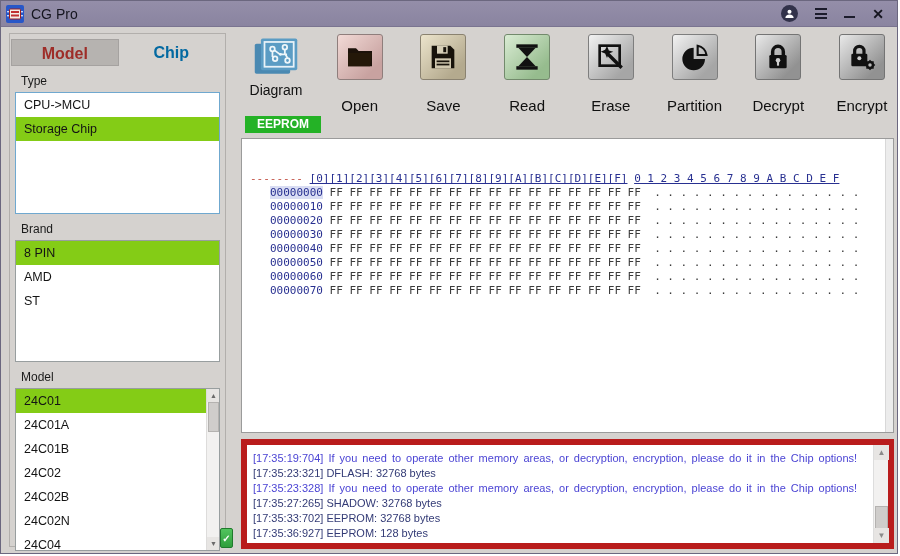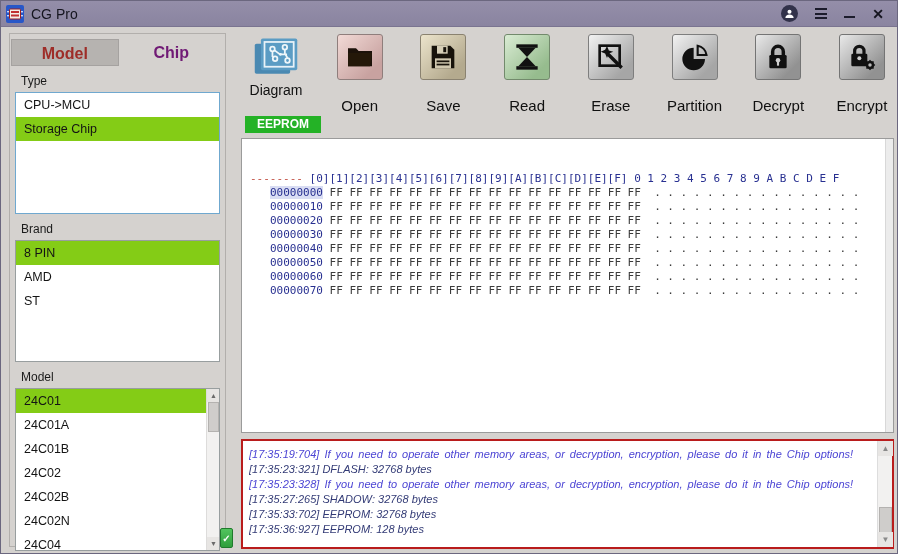--- a/index.html
+++ b/index.html
@@ -19,21 +19,21 @@
   .menu-bars i { display:block; width:12px; height:2px; background:#1c1c2c; }
   .min-bar { width:11px; height:2px; background:#1c1c2c; margin-top:6px; }
   .close-x { font-size:14px; font-weight:bold; color:#14141e; line-height:14px; }
 
   
   .sidebar { position:absolute; left:8px; top:32px; width:217px; height:514px;
     background:#d5d2cf; border:1px solid #b2afac; padding-top:5px; }
   .tabs { display:flex; height:27px; margin:0 1px; }
   .tab { flex:1; text-align:center; font-size:16px; font-weight:bold; line-height:27px; cursor:default; }
   .tab-inactive { background:#b6b3b0; color:#9e2d28; border:1px solid #a5a2a0; }
-  .tab-active { background:#d5d2cf; color:#701a75; }
+  .tab-active { background:#d5d2cf; color:#0369a1; }
   .group-label { font-size:12px; color:#1a1a1a; padding-left:11px; margin-top:8px; margin-bottom:4px; }
   .listbox { background:#fff; margin:0 5px; overflow:hidden; position:relative; }
   .lb-type  { height:122px; border:1px solid #6fa8cf; }
   .lb-brand { height:122px; border:1px solid #989e9f; }
   .lb-model { height:163px; border:1px solid #989e9f; }
   .list-item { height:24px; line-height:24px; font-size:12.5px; color:#141414; padding-left:8px;
     white-space:nowrap; }
   .list-item.selected { background:#84cc16; }
   .vscroll { position:absolute; right:0; top:0; bottom:0; width:13px; background:#f2f1f0; border-left:1px solid #dddcdb; }
   .vs-arrow { position:absolute; left:0; width:13px; height:13px; background:#e7e5e3; color:#6a6a6a;
@@ -62,29 +62,29 @@
     background:#24b226; color:#fff; font-size:12px; font-weight:bold; text-align:center;
     line-height:17px; }
 
   
   .hexpanel { position:absolute; left:240px; top:137px; width:653px; height:295px;
     background:#fff; border:1px solid #9b9b9b;
     font-family:"DejaVu Sans Mono",monospace; font-size:11px; line-height:14px;
     white-space:pre; padding:5px 0 0 8px; }
   .hex-scroll { position:absolute; right:0; top:0; bottom:0; width:8px; background:#ececec; border-left:1px solid #d8d8d8; }
   .dash { color:#c14f42; }
-  .cols { color:#283091; }
+  .cols { color:#283091;text-decoration:underline; }
   .addr { color:#283091;margin-left:20px; }
   .addr.hl { background:#d9ddf3; }
   .bytes { color:#3b3b3b; }
   .ascii { color:#3b3b3b; }
 
   
   .logpanel { position:absolute; left:240px; top:438px; width:653px; height:110px;
-    background:#fff; border:2px solid #b91c1c; font-size:11px; line-height:15px;font-style:italic; }
+    background:#fff; border:6px solid #b91c1c; font-size:11px; line-height:15px; }
   .log-lines { padding:6px 20px 0 6px; }
   .log-line { white-space:nowrap; overflow:hidden; }
   .log-info { color:#4b44d4; word-spacing:2px; }
   .log-data { color:#333b76; }
   .log-scroll { position:absolute; right:0; top:0; bottom:0; width:15px; background:#f2f1f0; border-left:1px solid #ddd; }
   .ls-arrow { position:absolute; left:0; width:15px; height:15px; background:#e7e5e3; color:#8a8a8a;
     font-size:8px; text-align:center; line-height:15px; }
   .ls-thumb { position:absolute; left:1px; width:13px; top:62%; height:28%; background:#cfcdcb; border:1px solid #b4b2b0; }
 
   .usb-status { position:absolute; left:219px; top:527px; width:13px; height:20px;

